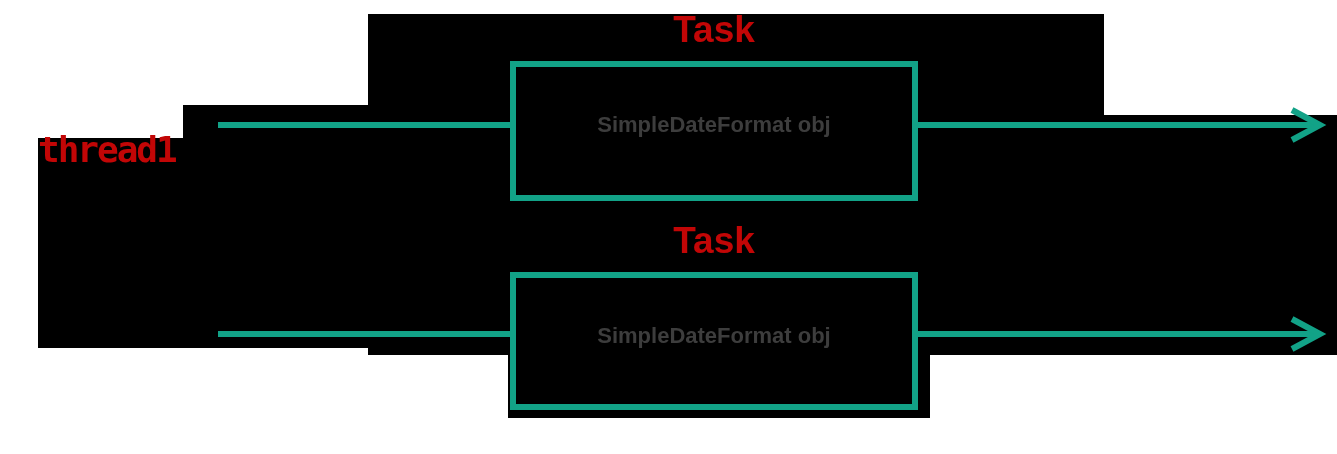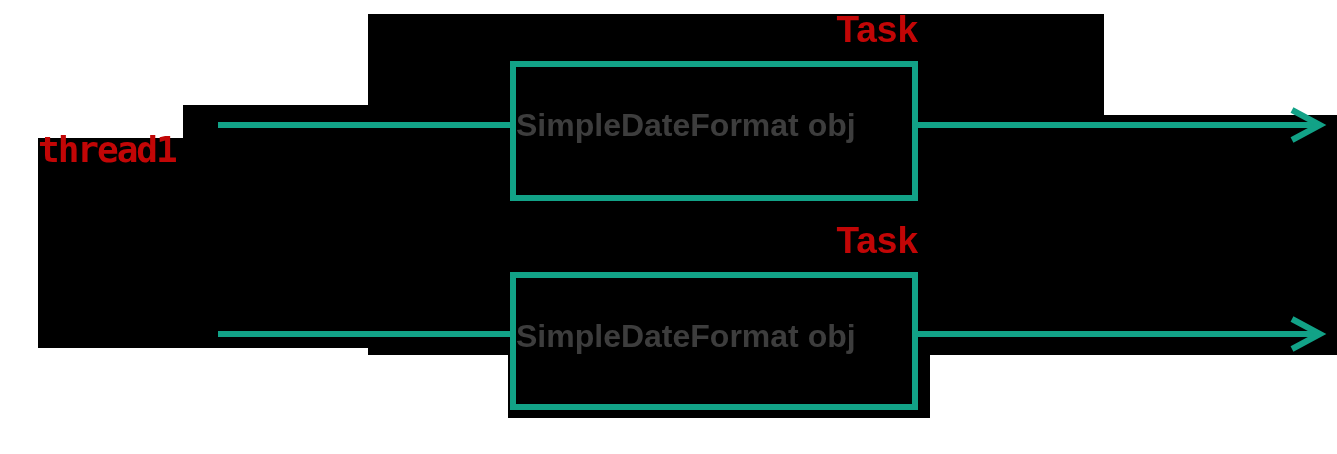--- a/index.html
+++ b/index.html
@@ -42,32 +42,32 @@
     z-index: 3;
   }
   .task-box.one { left: 510px; top: 61px;  width: 408px; height: 140px; }
   .task-box.two { left: 510px; top: 272px; width: 408px; height: 138px; }
 
   
   .label { position: absolute; z-index: 4; white-space: nowrap; }
 
   .task-label {
     left: 510px; width: 408px;
-    text-align: right;
+    text-align: center;
     font-size: 37px; font-weight: bold;
     line-height: 38px;
     color: var(--red-label, #c20606);
   }
   .task-label.one { top: 11px; }
   .task-label.two { top: 222px; }
 
   .object-label {
     left: 516px; width: 396px;
-    text-align: left;
-    font-size: 32px; font-weight: bold;
+    text-align: center;
+    font-size: 22px; font-weight: bold;
     line-height: 40px;
     color: var(--object-text-gray, #3d3d3d);
   }
   .object-label.one { top: 105px; }
   .object-label.two { top: 316px; }
 
   .thread-label {
     left: 38px;
     font-family: "DejaVu Sans Mono", monospace;
     font-size: 36px; font-weight: bold;

